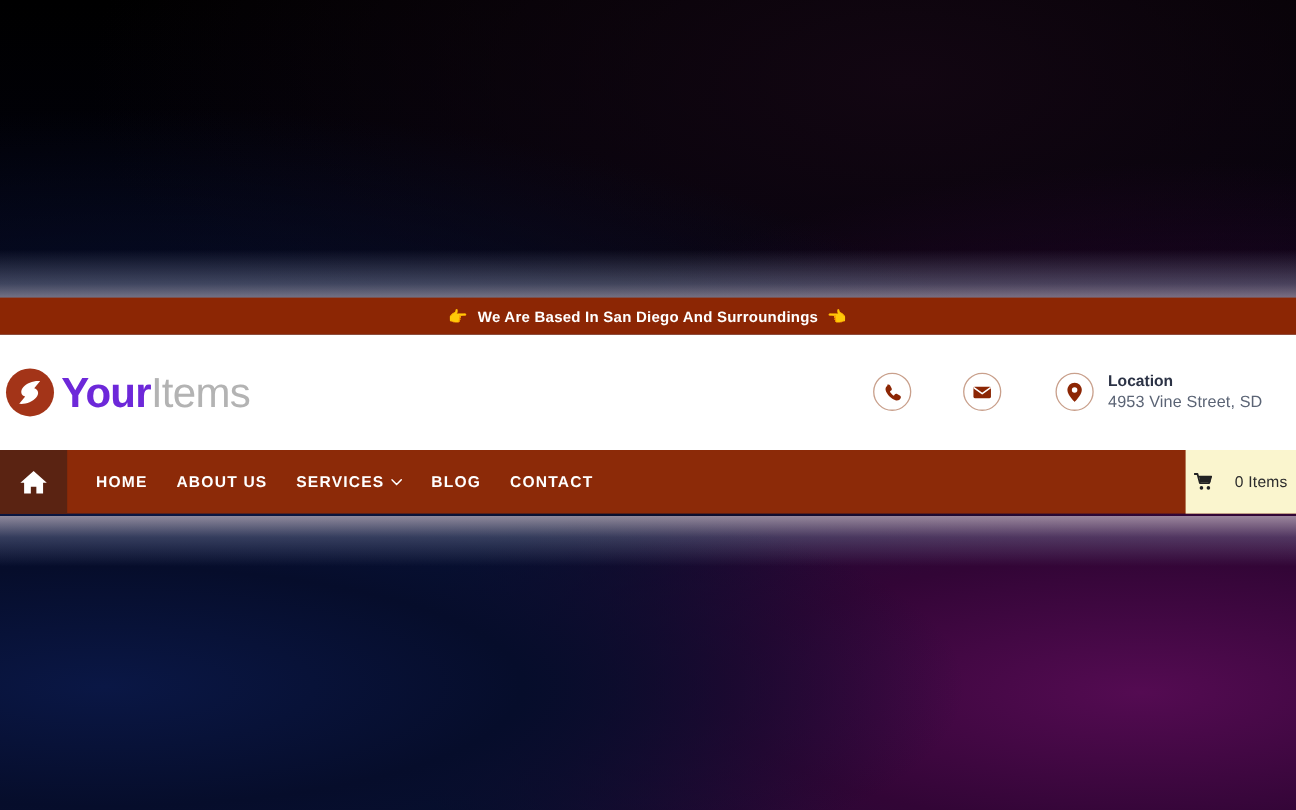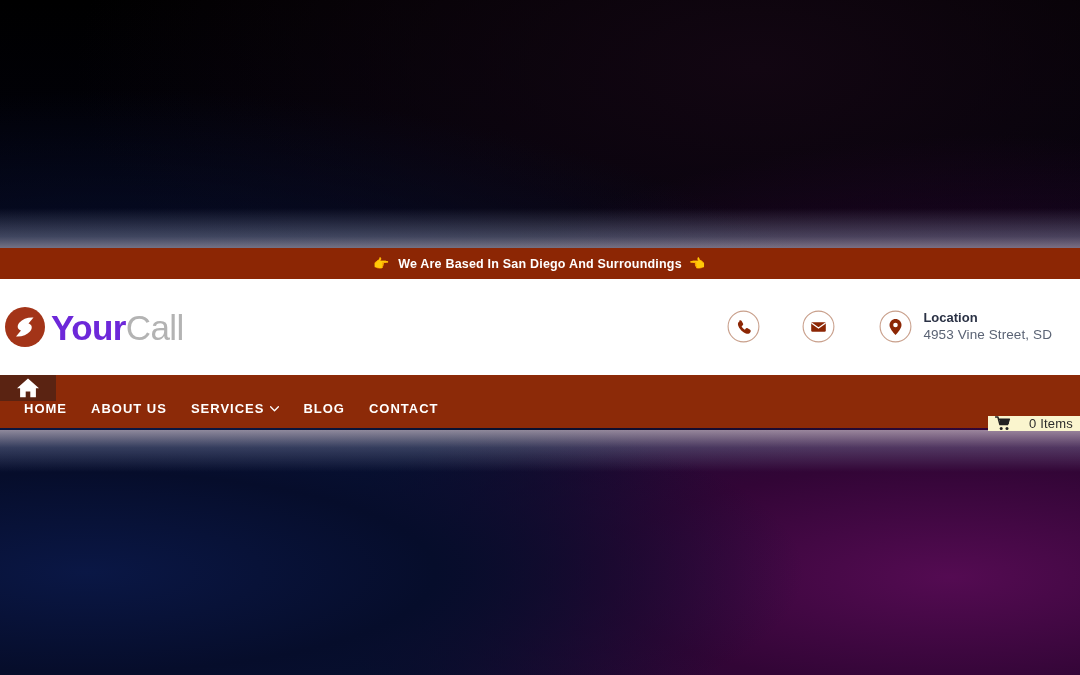--- a/index.html
+++ b/index.html
@@ -64,21 +64,21 @@
   .c-mail { margin-right:44px; }
   .c-loc  { margin-right:28px; }
   .c-icon { width:33px; height:33px; flex:none; display:block; }
   .c-label { font-size:13px; font-weight:bold; color:#2b3245; line-height:1.25; }
   .c-value { font-size:16.5px; color:#5b6475; line-height:1.3; letter-spacing:.1px; }
   .c-value.small { font-size:13.5px; }
 
   
   .navbar {
     position:absolute; left:0; right:0; top:375px; height:53px;
-    background:#8c2a08; z-index:5; display:flex; align-items:stretch;flex-direction:column;
+    background:#8c2a08; z-index:5; display:flex; align-items:stretch;
   }
   .home-btn {
     width:56px; flex:none; background:#5a2312;
     display:flex; align-items:center; justify-content:center;
   }
   .home-icon { width:26px; height:26px; display:block; }
   .nav-items { display:flex; align-items:center; gap:24px; padding-left:24px; }
   .nav-item {
     color:#ffffff; font-size:13px; font-weight:bold;
     letter-spacing:1px; text-transform:uppercase; white-space:nowrap;
@@ -111,21 +111,21 @@
 <div class="header">
 
   <div class="logo">
     <svg class="logo-mark" viewBox="0 0 42 42">
       <circle cx="21" cy="21" r="20" fill="#a33418"></circle>
       <path d="M29.5 11.5 C24 11 18.5 13 15.5 16.5 C12.5 20 13.5 23.5 17 24.5 L12 30.5 C17.5 31 23 29 26 25.5 C29 22 28 18.5 24.5 17.5 Z" fill="#ffffff"></path>
       <path d="M27.2 12.2 C23.4 13.4 19.6 16.2 17.2 19.6 L14.6 18.2 C17.2 14.6 21.6 12.2 27.2 12.2 Z" fill="#a33418" opacity="0"></path>
       <path d="M13.2 30.2 L18.4 24.0 L21.4 25.2 L16.0 30.8 Z" fill="#a33418" opacity="0"></path>
     </svg>
     <span class="logo-text">
-      <span class="logo-your">Your</span><span class="logo-logo">Call</span>
+      <span class="logo-your">Your</span><span class="logo-logo">Items</span>
     </span>
   </div>
 
   <div class="contacts">
 
     <div class="contact c-call">
       <svg class="c-icon" viewBox="0 0 33 33">
         <circle cx="16.5" cy="16.5" r="15.4" fill="none" stroke="#c9a08c" stroke-width="1.1"></circle>
         <path d="M12.4 10.6 c1.0-0.5 1.9-0.2 2.4 0.7 l1.2 2.2 c0.4 0.8 0.2 1.5-0.5 2.0 l-0.9 0.7 c0.5 1.3 1.9 2.8 3.3 3.5 l0.7-0.9 c0.5-0.7 1.2-0.9 2.0-0.5 l2.2 1.2 c0.9 0.5 1.2 1.4 0.7 2.4 -0.7 1.4-2.2 2.1-3.8 1.8 -3.6-0.7-7.9-5.0-8.7-8.6 -0.3-1.6 0.4-3.1 1.4-3.5 z" fill="#8c2604"></path>
       </svg>

